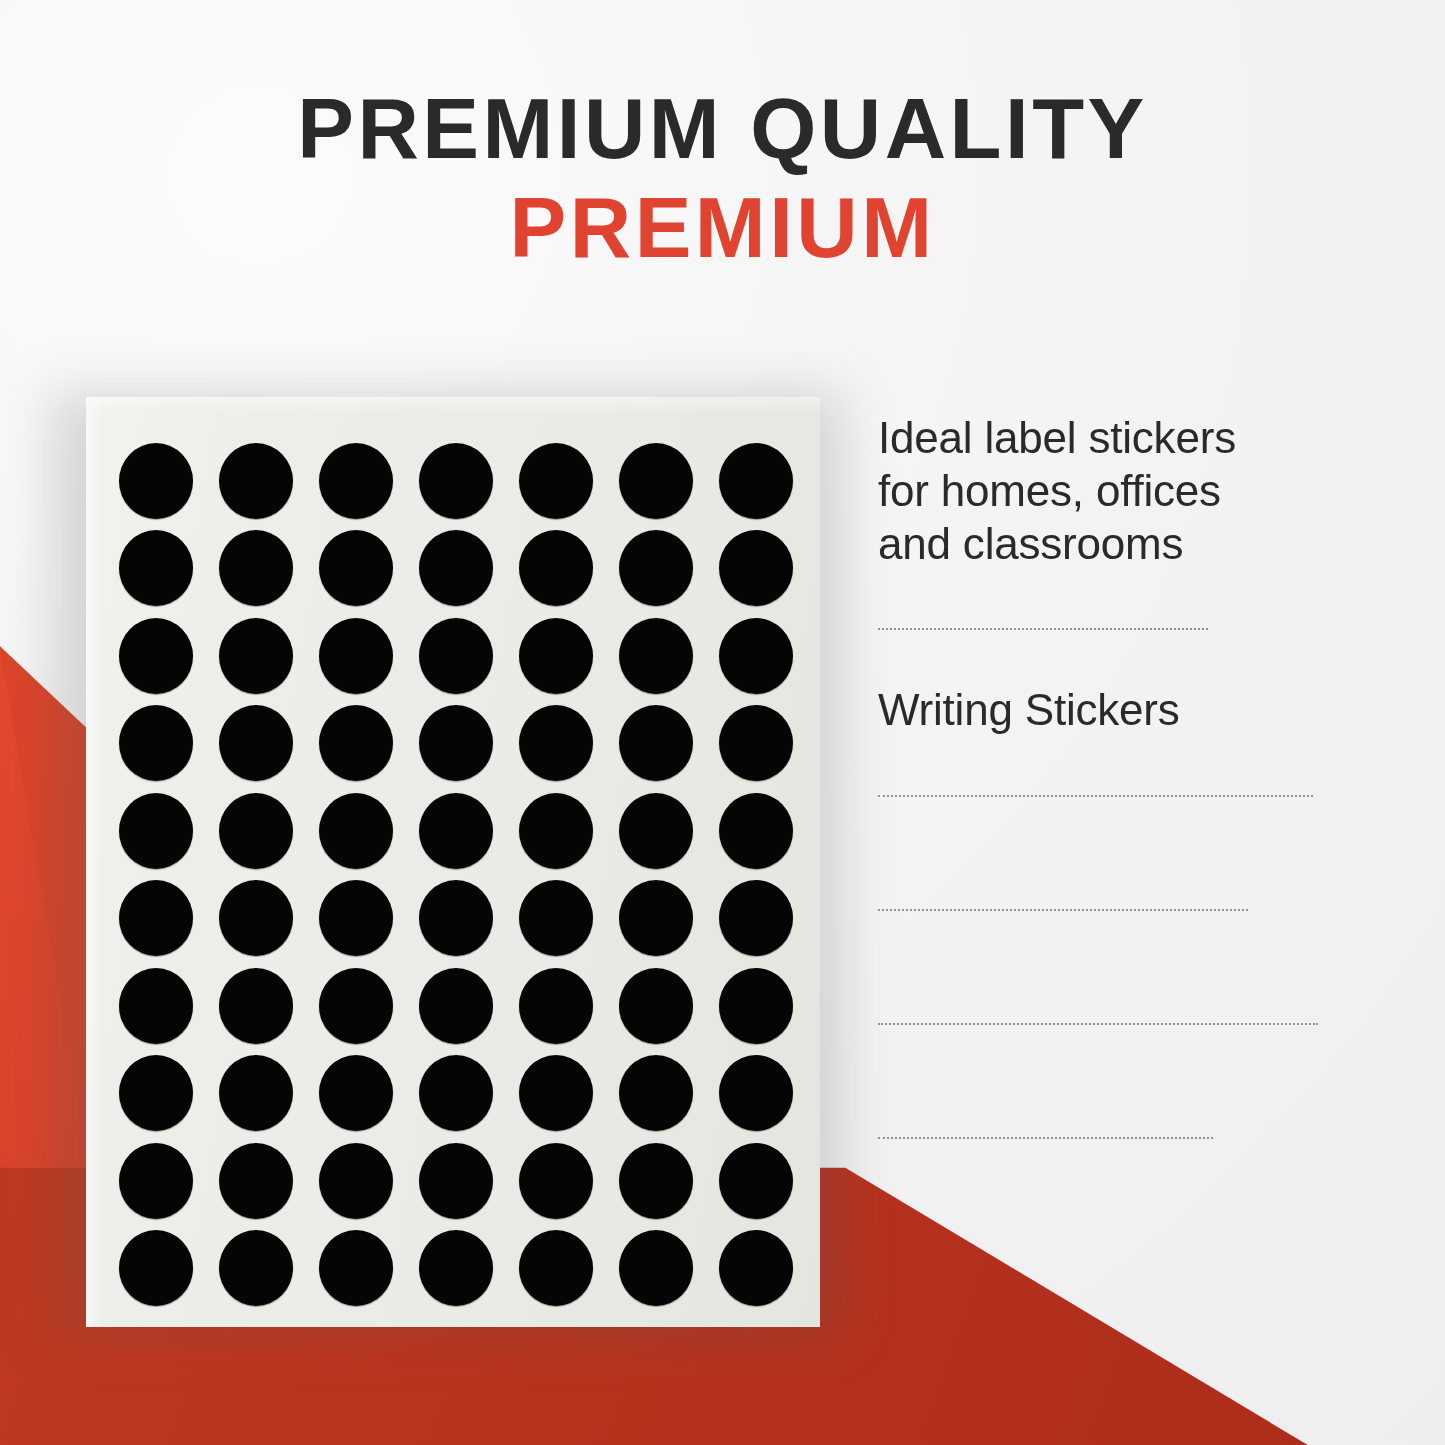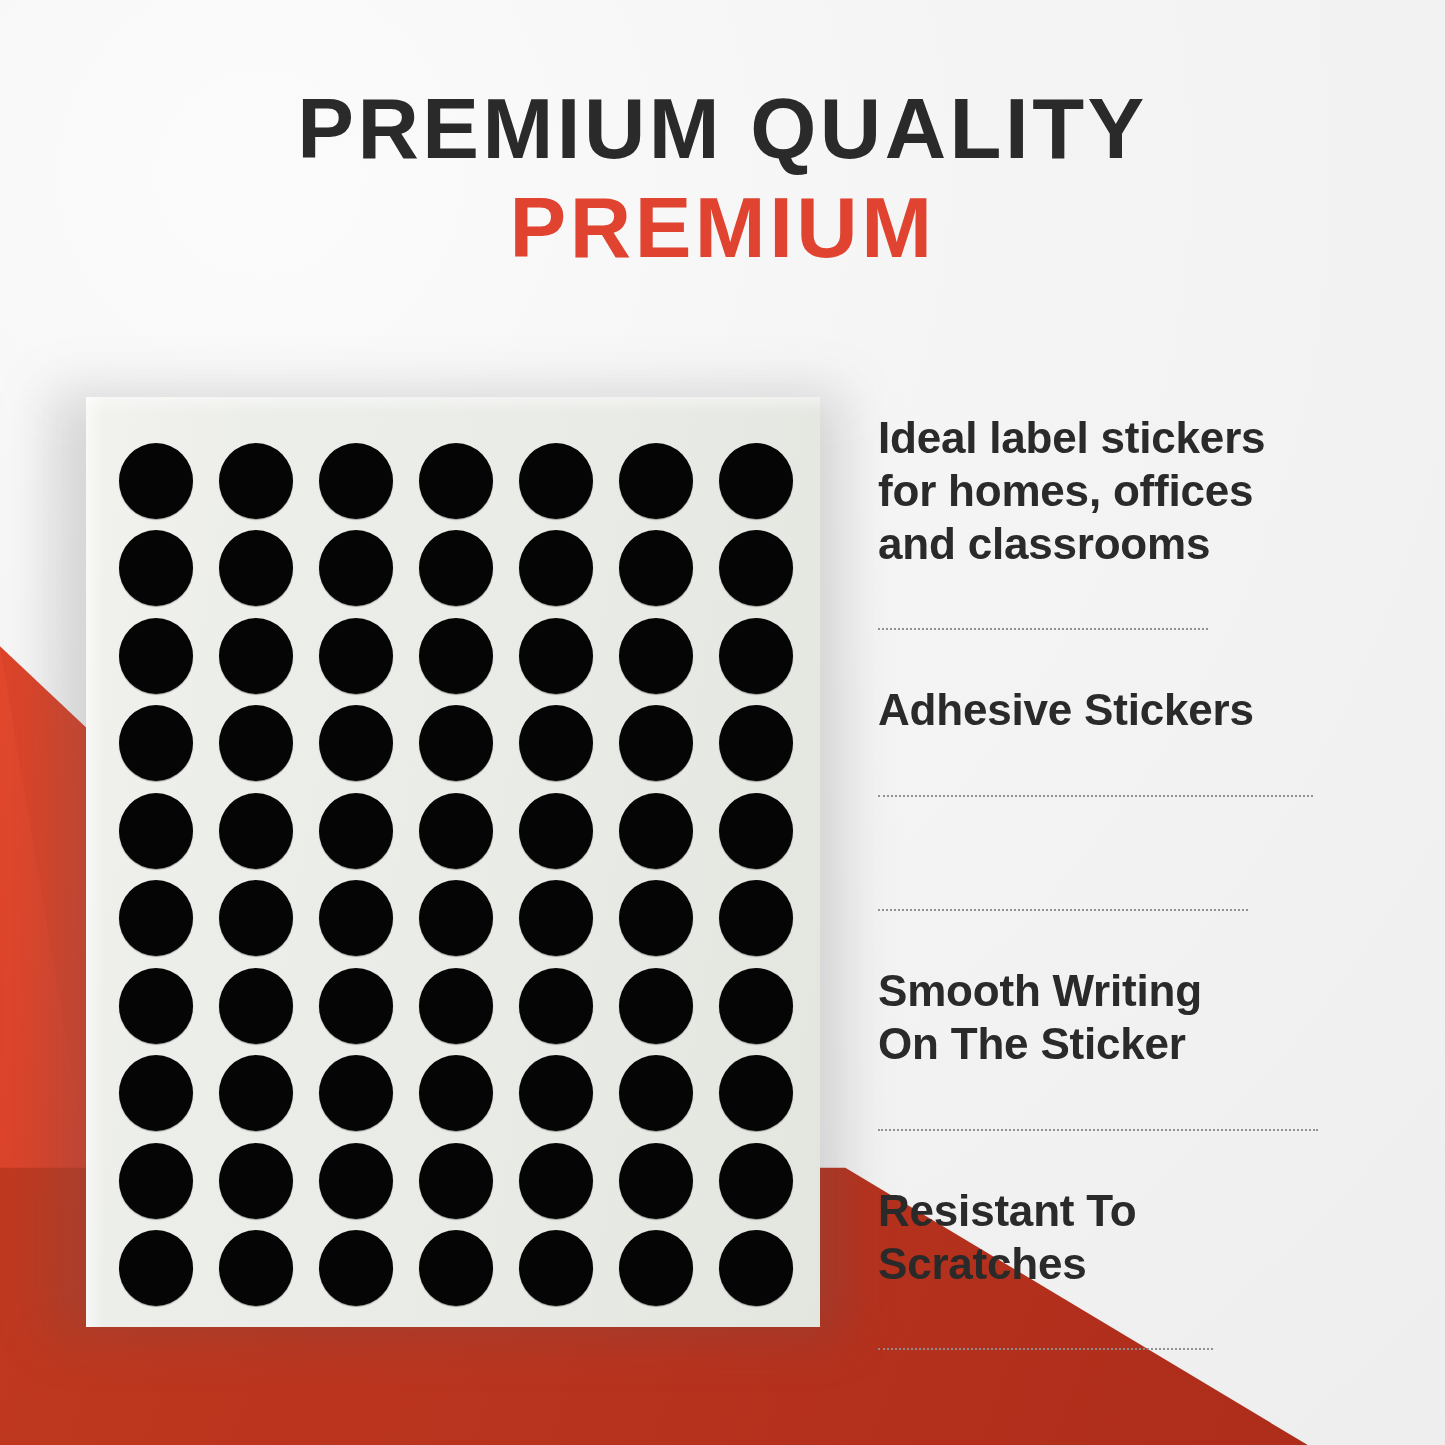--- a/index.html
+++ b/index.html
@@ -138,21 +138,21 @@
   .features {
     position: absolute;
     left: 878px;
     top: 412px;
     width: 520px;
     z-index: 5;
   }
   .feature-text {
     font-size: 44px;
     line-height: 1.20;
-    font-weight: 700;
+    font-weight: 400;
     color: #2a2a2a;
     letter-spacing: -0.2px;
     white-space: pre-line;
   }
   .divider {
     height: 0;
     border-top: 2px dotted #8d8d8d;
     opacity: 0.95;
   }
   .sp-1 { height: 58px; }
@@ -248,32 +248,28 @@
       </div>
   </div>
 
   <div class="features">
       <div class="feature-text">Ideal label stickers
 for homes, offices
 and classrooms</div>
       <div class="sp-1"></div>
       <div class="divider" style="width: 330px; border-top-color: rgb(141, 141, 141);"></div>
       <div class="sp-2"></div>
-      <div class="feature-text">Adhesive Stickers</div>
+      <div class="feature-text">Writing Stickers</div>
       <div class="sp-1"></div>
       <div class="divider" style="width: 435px; border-top-color: rgb(141, 141, 141);"></div>
       <div class="sp-2"></div>
       <div class="sp-1"></div>
       <div class="divider" style="width: 370px; border-top-color: rgb(141, 141, 141);"></div>
       <div class="sp-2"></div>
-      <div class="feature-text">Smooth Writing
-On The Sticker</div>
       <div class="sp-1"></div>
       <div class="divider" style="width: 440px; border-top-color: rgb(141, 141, 141);"></div>
       <div class="sp-2"></div>
-      <div class="feature-text">Resistant To
-Scratches</div>
       <div class="sp-1"></div>
       <div class="divider" style="width: 335px; border-top-color: rgb(141, 141, 141);"></div>
       <div class="sp-2"></div>
     </div>
 
 </div>
 
 </body></html>

